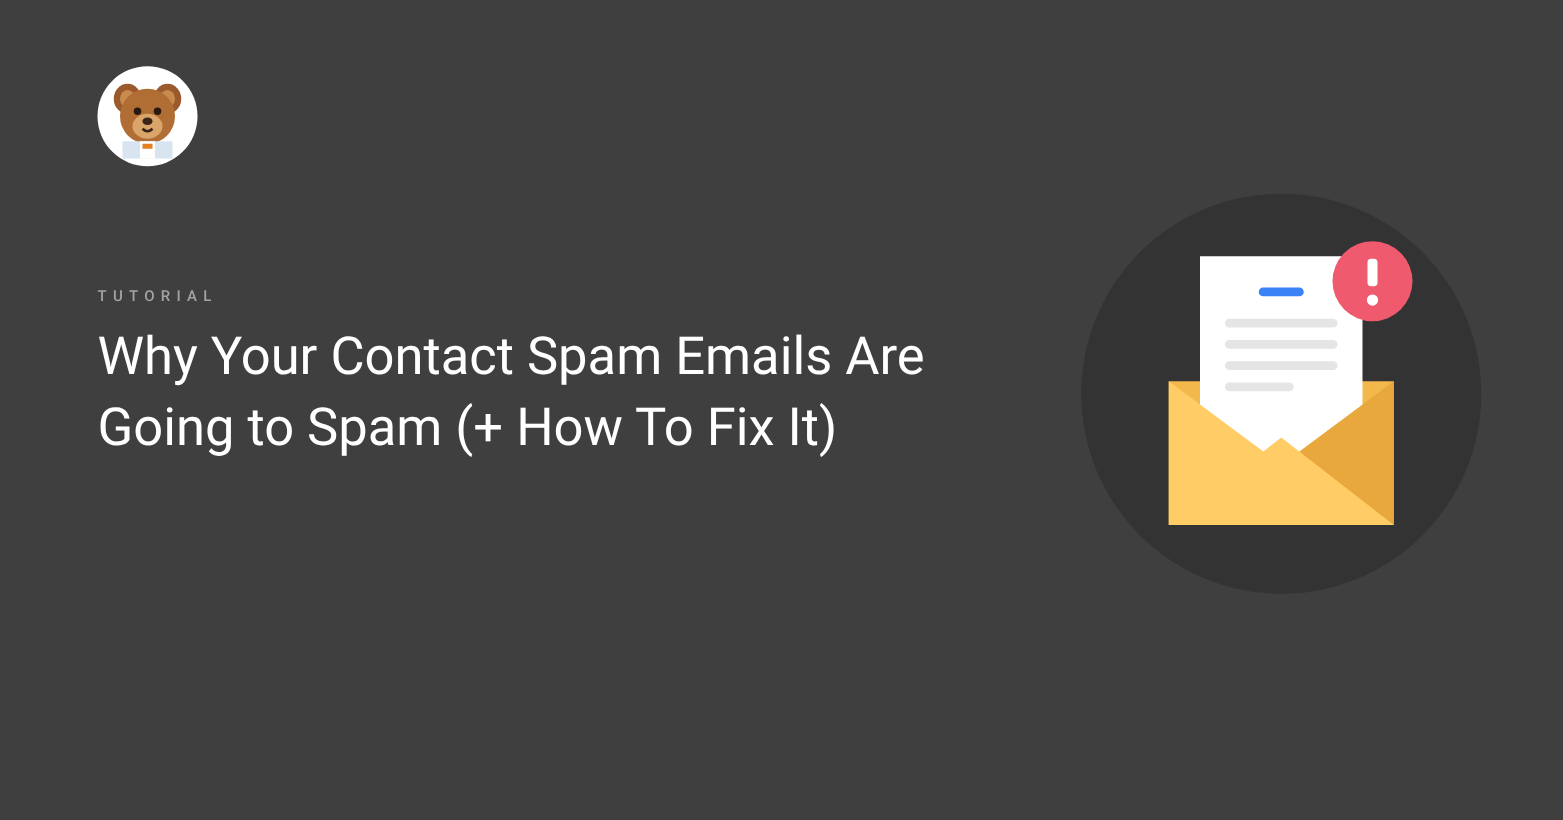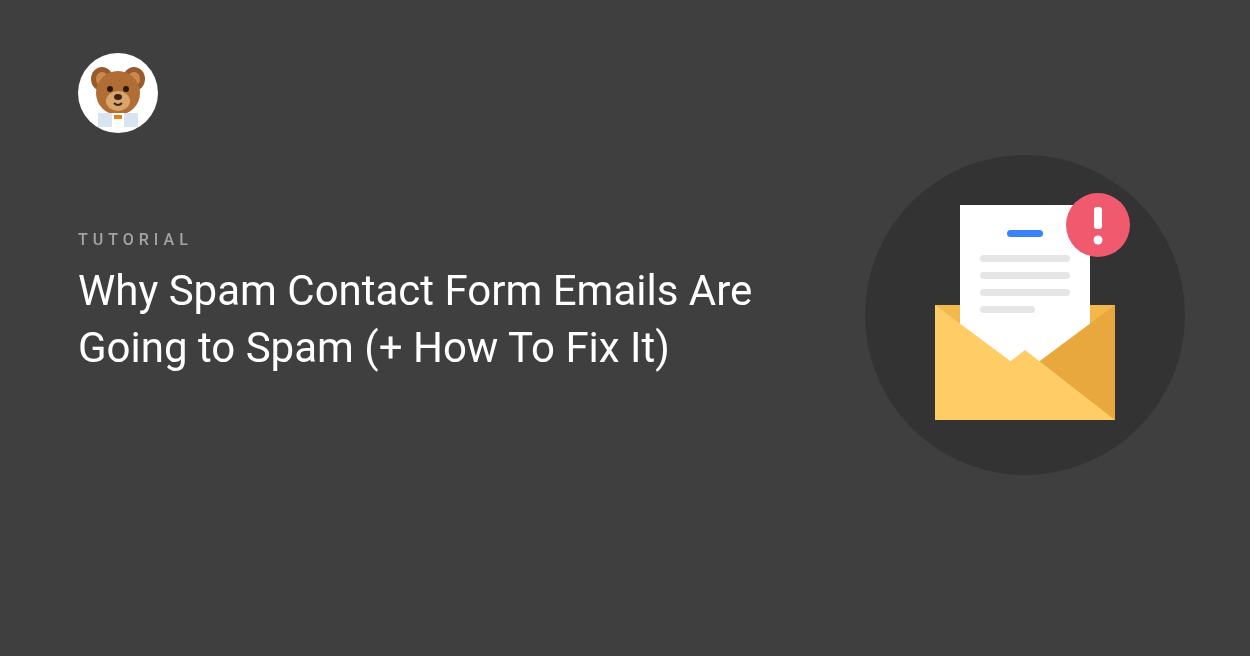--- a/index.html
+++ b/index.html
@@ -28,21 +28,21 @@
       justify-content: center;
     }
     .content {
       position: absolute;
       left: 78px;
       top: 230px;
       max-width: 720px;
     }
     .category {
       color: #a3a3a3;
-      font-size: 16px;
+      font-size: 12px;
       font-weight: 500;
       letter-spacing: 5px;
       margin-bottom: 14px;
       text-transform: uppercase;
     }
     .title {
       color: #ffffff;
       font-size: 42px;
       font-weight: 400;
       line-height: 1.35;
@@ -71,21 +71,21 @@
     <ellipse cx="34" cy="38" rx="4" ry="3" fill="#3a2418"></ellipse>
     <path d="M 30 44 Q 34 48 38 44" stroke="#3a2418" stroke-width="2" fill="none"></path>
     <rect x="14" y="54" width="40" height="14" fill="#d8e5f0"></rect>
     <rect x="28" y="54" width="12" height="14" fill="#ffffff"></rect>
     <rect x="30" y="56" width="8" height="4" fill="#e67e22"></rect>
   </svg>
 </div>
 
 <div class="content">
   <div class="category">TUTORIAL</div>
-  <h1 class="title">Why Spam Contact Form Emails Are Going to Spam (+ How To Fix It)</h1>
+  <h1 class="title">Why Your Contact Spam Emails Are Going to Spam (+ How To Fix It)</h1>
 </div>
 
 <div class="illustration">
   <svg width="330" height="330" viewBox="0 0 330 330">
 
     <circle cx="165" cy="165" r="160" fill="#333333"></circle>
 
     <rect x="75" y="155" width="180" height="115" fill="#f2b84b"></rect>
 
     <rect x="100" y="55" width="130" height="160" fill="#ffffff"></rect>

